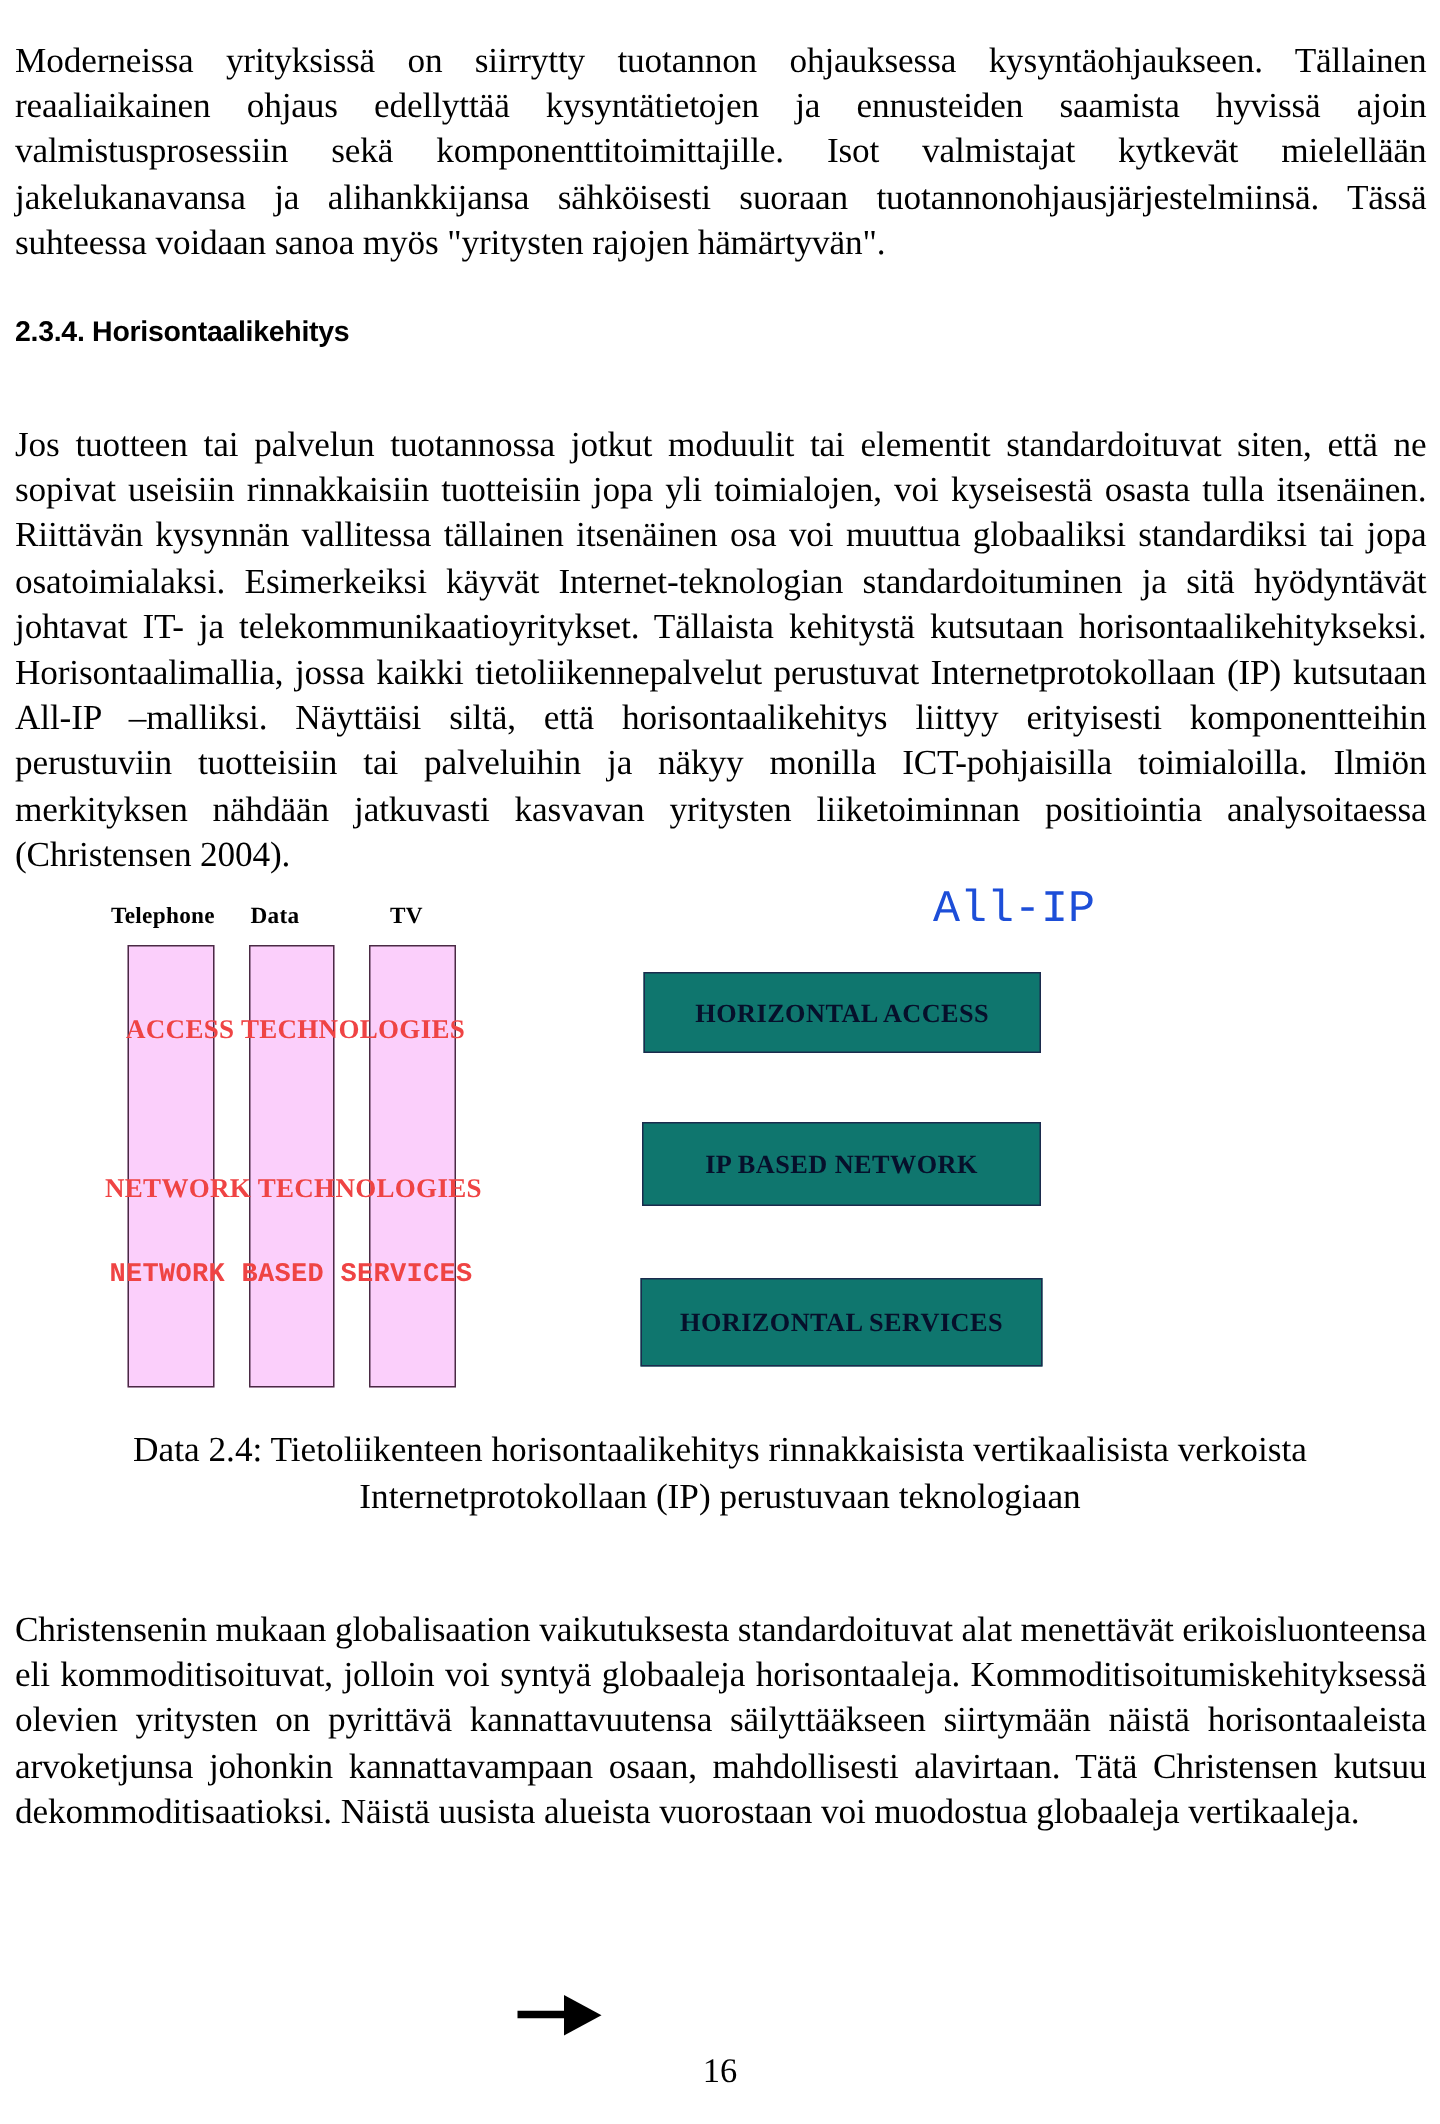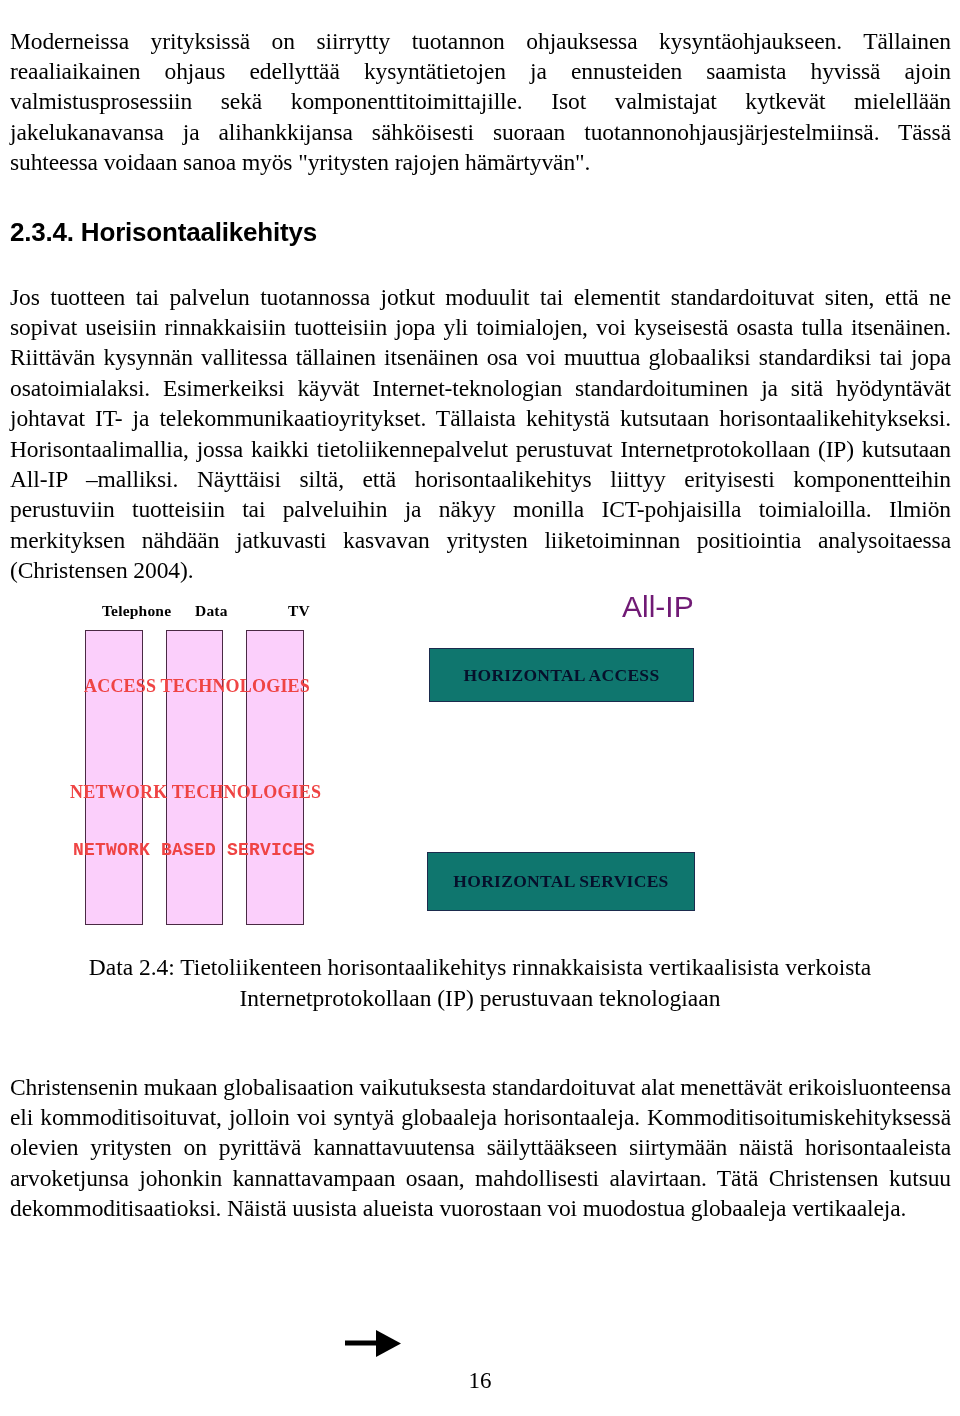--- a/index.html
+++ b/index.html
@@ -44,21 +44,21 @@
     left: 10px;
     top: 1048px;
     width: 941px;
   }
   
   #section-heading {
     position: absolute;
     left: 10px;
     top: 195px;
     font-family: "Liberation Sans", "DejaVu Sans", sans-serif;
-    font-size: 26px;
+    font-size: 19px;
     font-weight: bold;
     letter-spacing: -0.2px;
     color: #000;
   }
   
   #figure {
     position: absolute;
     left: 0;
     top: 578px;
     width: 960px;
@@ -71,21 +71,20 @@
     box-sizing: border-box;
   }
   .vert-label {
     position: absolute;
     font-family: "Liberation Serif", "DejaVu Serif", serif;
     font-weight: bold;
     font-size: 15.5px;
     color: #000;
     white-space: nowrap;
     letter-spacing: 0.2px;
-    margin-left: 28px;
   }
   .stack-label {
     position: absolute;
     font-family: "Liberation Serif", "DejaVu Serif", serif;
     font-weight: bold;
     font-size: 18px;
     color: #ef4444;
     white-space: nowrap;
     letter-spacing: 0.2px;
     z-index: 5;
@@ -104,23 +103,23 @@
     font-weight: bold;
     font-size: 17.5px;
     color: #06102b;
     letter-spacing: 0.3px;
     white-space: nowrap;
   }
   #allip-label {
     position: absolute;
     left: 622px;
     top: 590px;
-    font-family: Liberation Sans, sans-serif;
+    font-family: Liberation Mono, monospace;
     font-size: 30px;
-    color: #701a75;
+    color: #1d4ed8;
     letter-spacing: 0px;
   }
   
   #flow-arrow {
     position: absolute;
     left: 344px;
     top: 748px;
     width: 58px;
     height: 36px;
   }
@@ -172,20 +171,23 @@
     <span class="stack-label" style="left:73px; top:262px;font-family:Liberation Mono, monospace;">NETWORK BASED SERVICES</span>
 
     <svg id="flow-arrow" viewBox="0 0 58 36">
       <line x1="1" y1="17" x2="36" y2="17" stroke="#000000" stroke-width="5"></line>
       <polygon points="32,4 57,17.5 32,31" fill="#000000"></polygon>
     </svg>
 
     <div class="hbox" style="left:429px; top:70px; width:265px; height:54px;">
       <span>HORIZONTAL ACCESS</span>
     </div>
+    <div class="hbox" style="left:428px; top:170px; width:266px; height:56px;">
+      <span>IP BASED NETWORK</span>
+    </div>
     <div class="hbox" style="left:427px; top:274px; width:268px; height:59px;">
       <span>HORIZONTAL SERVICES</span>
     </div>
   </div>
 
   <span id="allip-label">All-IP</span>
 
   <div id="figure-caption">
     <span>Data 2.4: Tietoliikenteen horisontaalikehitys rinnakkaisista vertikaalisista</span>
     <span>verkoista Internetprotokollaan (IP) perustuvaan teknologiaan</span>

